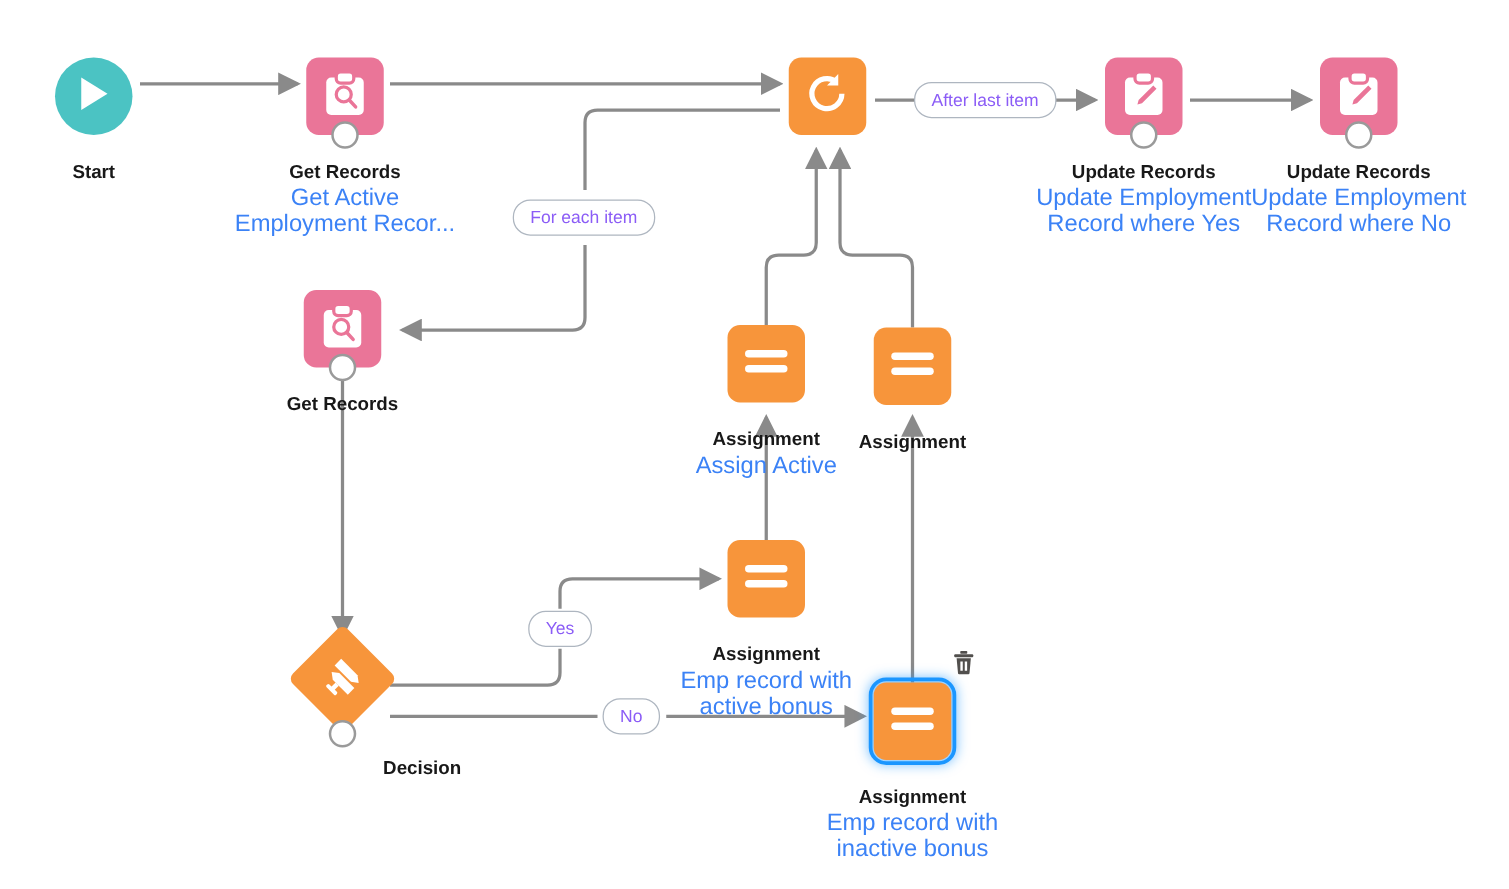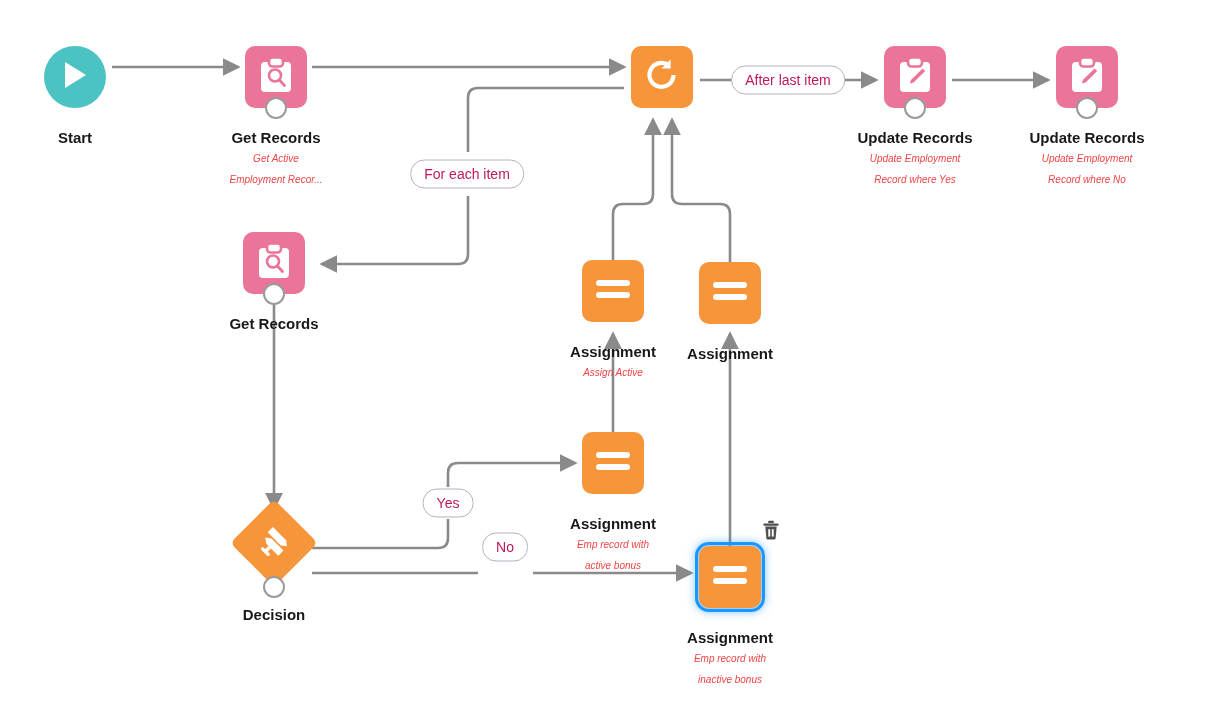--- a/index.html
+++ b/index.html
@@ -87,34 +87,33 @@
     line-height: 21px;
     pointer-events: none;
   }
   .lbl-title {
     font-size: 15px;
     font-weight: bold;
     color: #181818;
     display: block;
   }
   .lbl-sub {
-    font-size: 10px;
-    color: #ef4444;
+    font-size: 19px;
+    color: #3b82f6;
     display: block;
-    font-style: italic;
   }
   .labels.title-only .lbl-title { margin-top: 0; }
 
   
   .pill {
     position: absolute;
     background: #ffffff;
     border: 1.5px solid #aeb6c0;
     border-radius: 14px;
-    color: #be185d;
+    color: #8b5cf6;
     font-size: 14px;
     line-height: 14px;
     padding: 6px 13px 7px;
     white-space: nowrap;
     z-index: 5;
   }
 
   
   .trash-btn {
     position: absolute;
@@ -170,21 +169,21 @@
   </div>
 
   <div class="pill" style="left:467px; top:174px; transform:translate(-50%,-50%);">
     <span>For each item</span>
   </div>
 
   <div class="pill" style="left:448px; top:503px; transform:translate(-50%,-50%);">
     <span>Yes</span>
   </div>
 
-  <div class="pill" style="left:505px; top:547px; transform:translate(-50%,-50%);text-align:right;">
+  <div class="pill" style="left:505px; top:573px; transform:translate(-50%,-50%);text-align:right;">
     <span>No</span>
   </div>
 
   <div class="node" style="left:75px; top:46px;">
     <div class="node-shell">
       <div class="icon-box start">
         <span>
           <svg width="30" height="32" viewBox="0 0 30 32">
             <path d="M5 3 L26 16 L5 29 Z" fill="#ffffff"></path>
           </svg>
@@ -344,21 +343,21 @@
         <span>
           <svg width="36" height="36" viewBox="0 0 36 36">
             <path d="M6 9.5 L24.5 9.5 L29.5 13.2 L24.5 16.9 L6 16.9 Z" fill="#ffffff"></path>
             <path d="M30 18.6 L13 18.6 L8 22.3 L13 26 L30 26 Z" fill="#ffffff"></path>
             <rect x="16.2" y="26" width="3.6" height="5.4" fill="#ffffff"></rect>
             <rect x="12.6" y="30.6" width="10.8" height="3.2" rx="1.2" fill="#ffffff"></rect>
           </svg>
         </span>
       </div>
       <span class="stub ondiamond" style="left:50%; top:64px; bottom:auto;"></span>
-      <div class="labels" style="margin-top:30px;">
+      <div class="labels" style="margin-top:30px;text-align:right;">
         <span class="lbl-title">Decision</span>
       </div>
     </div>
   </div>
 
   <div class="node" style="left:730px; top:546px;">
     <div class="node-shell">
       <div class="icon-box orange selected">
         <span>
           <svg width="38" height="24" viewBox="0 0 38 24">

